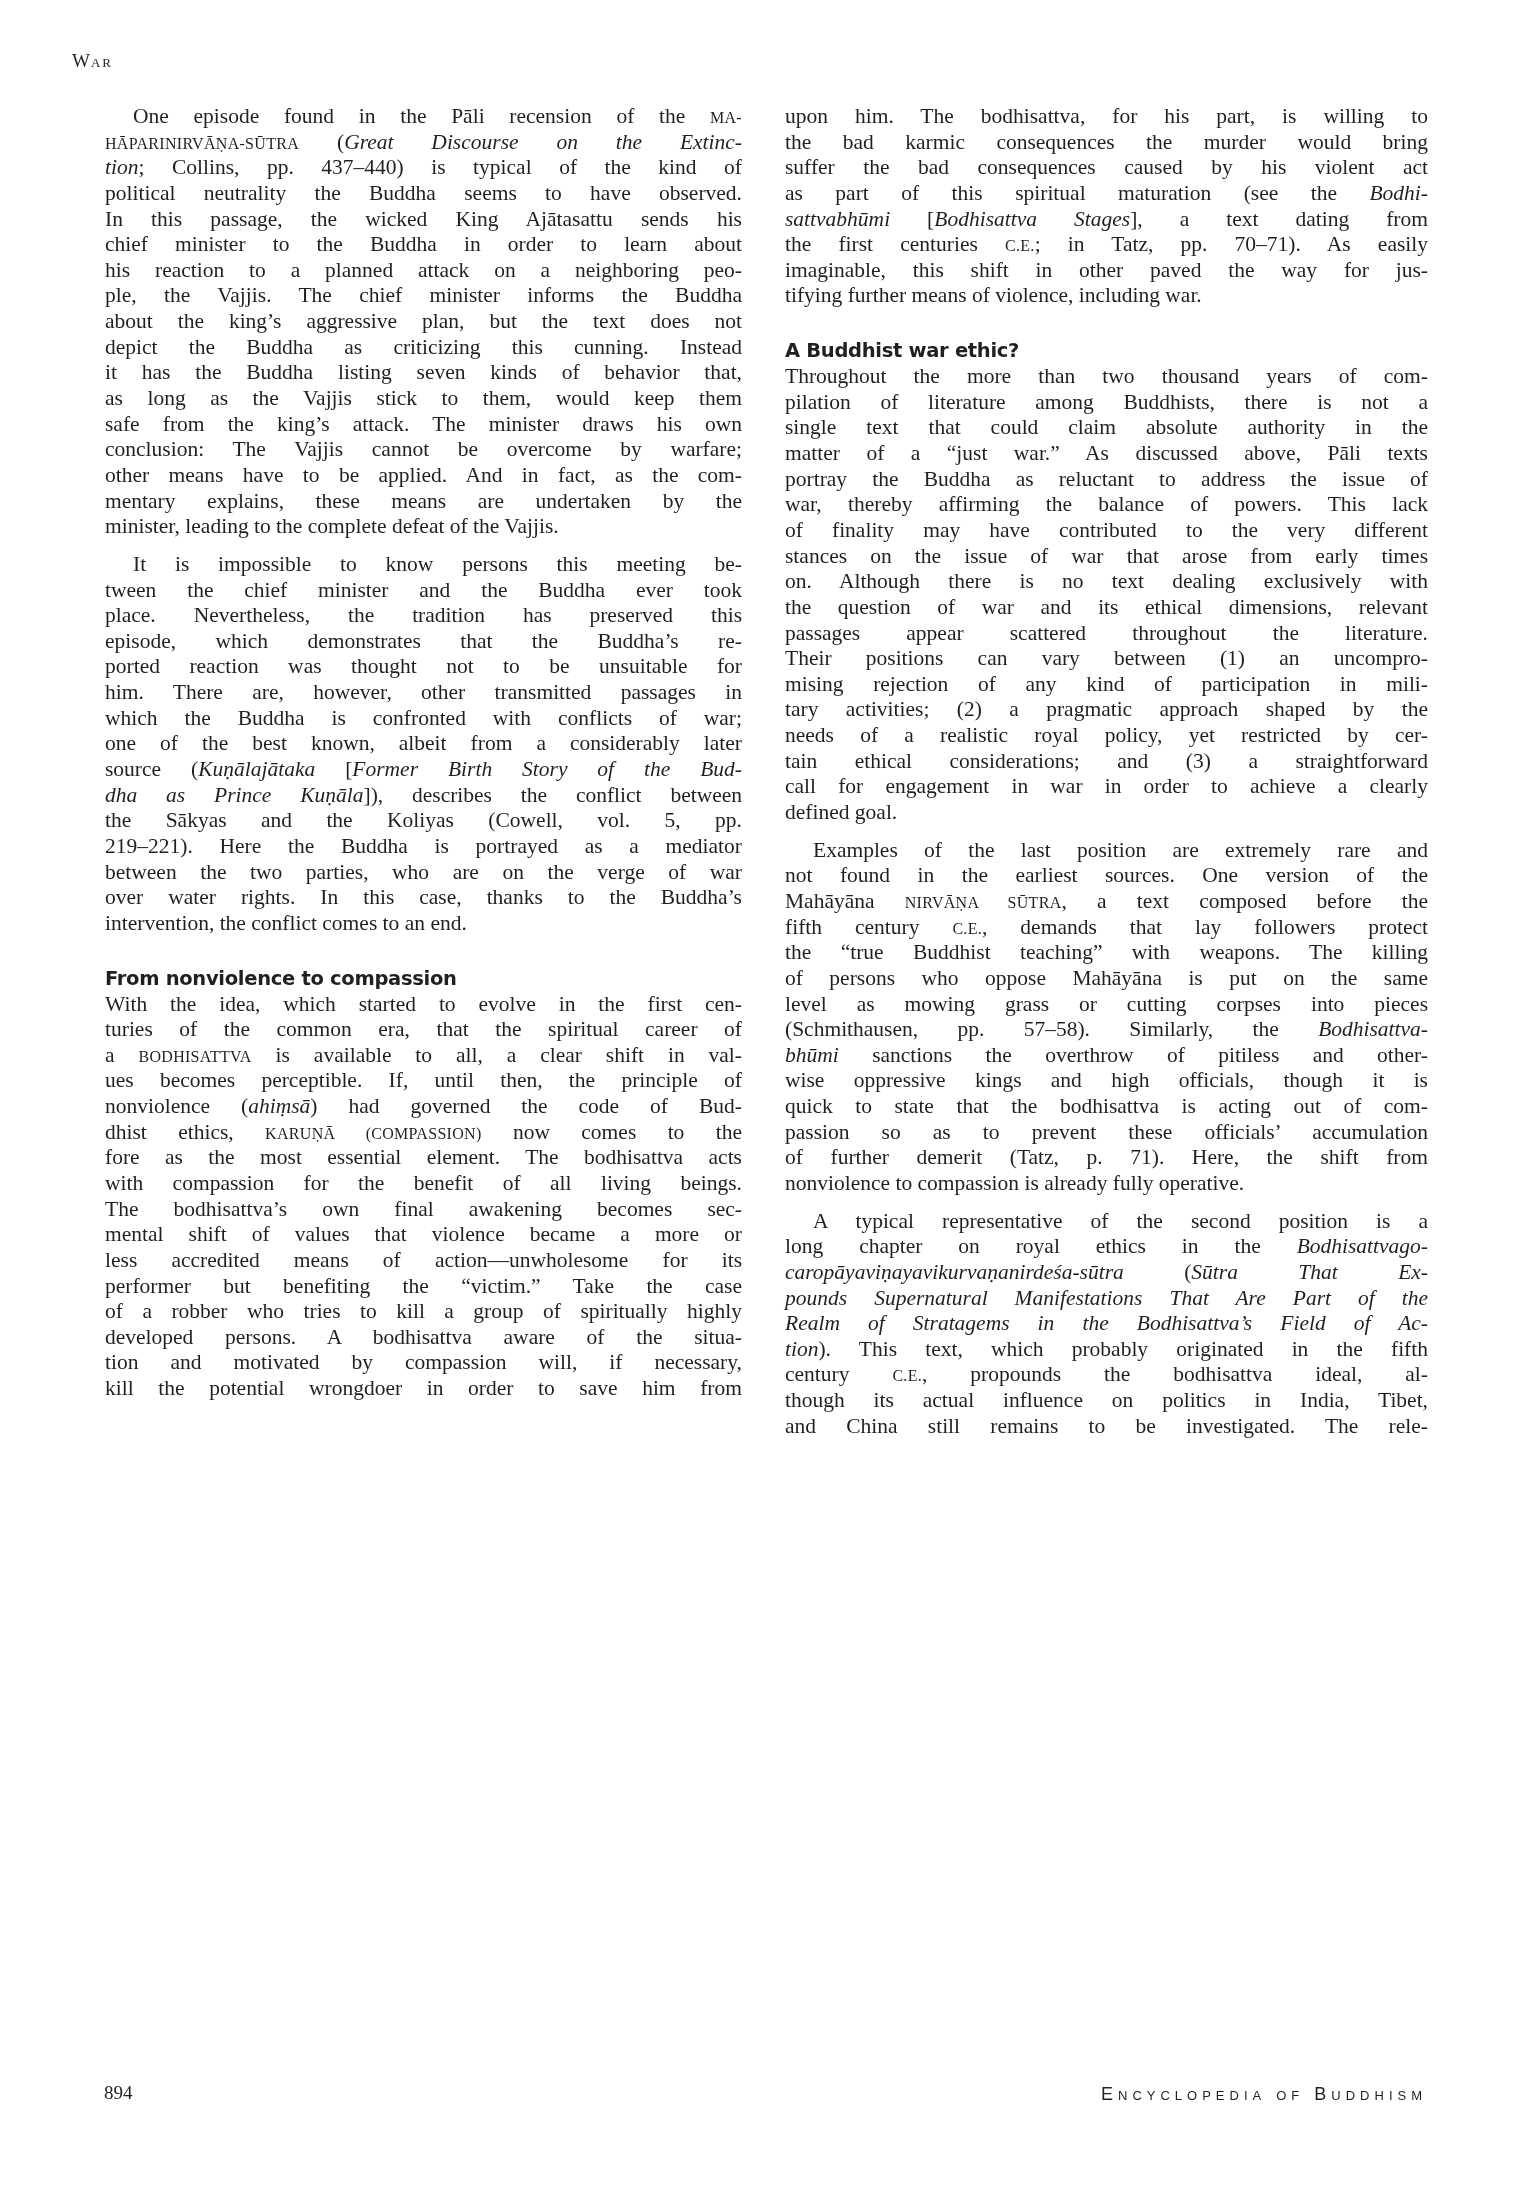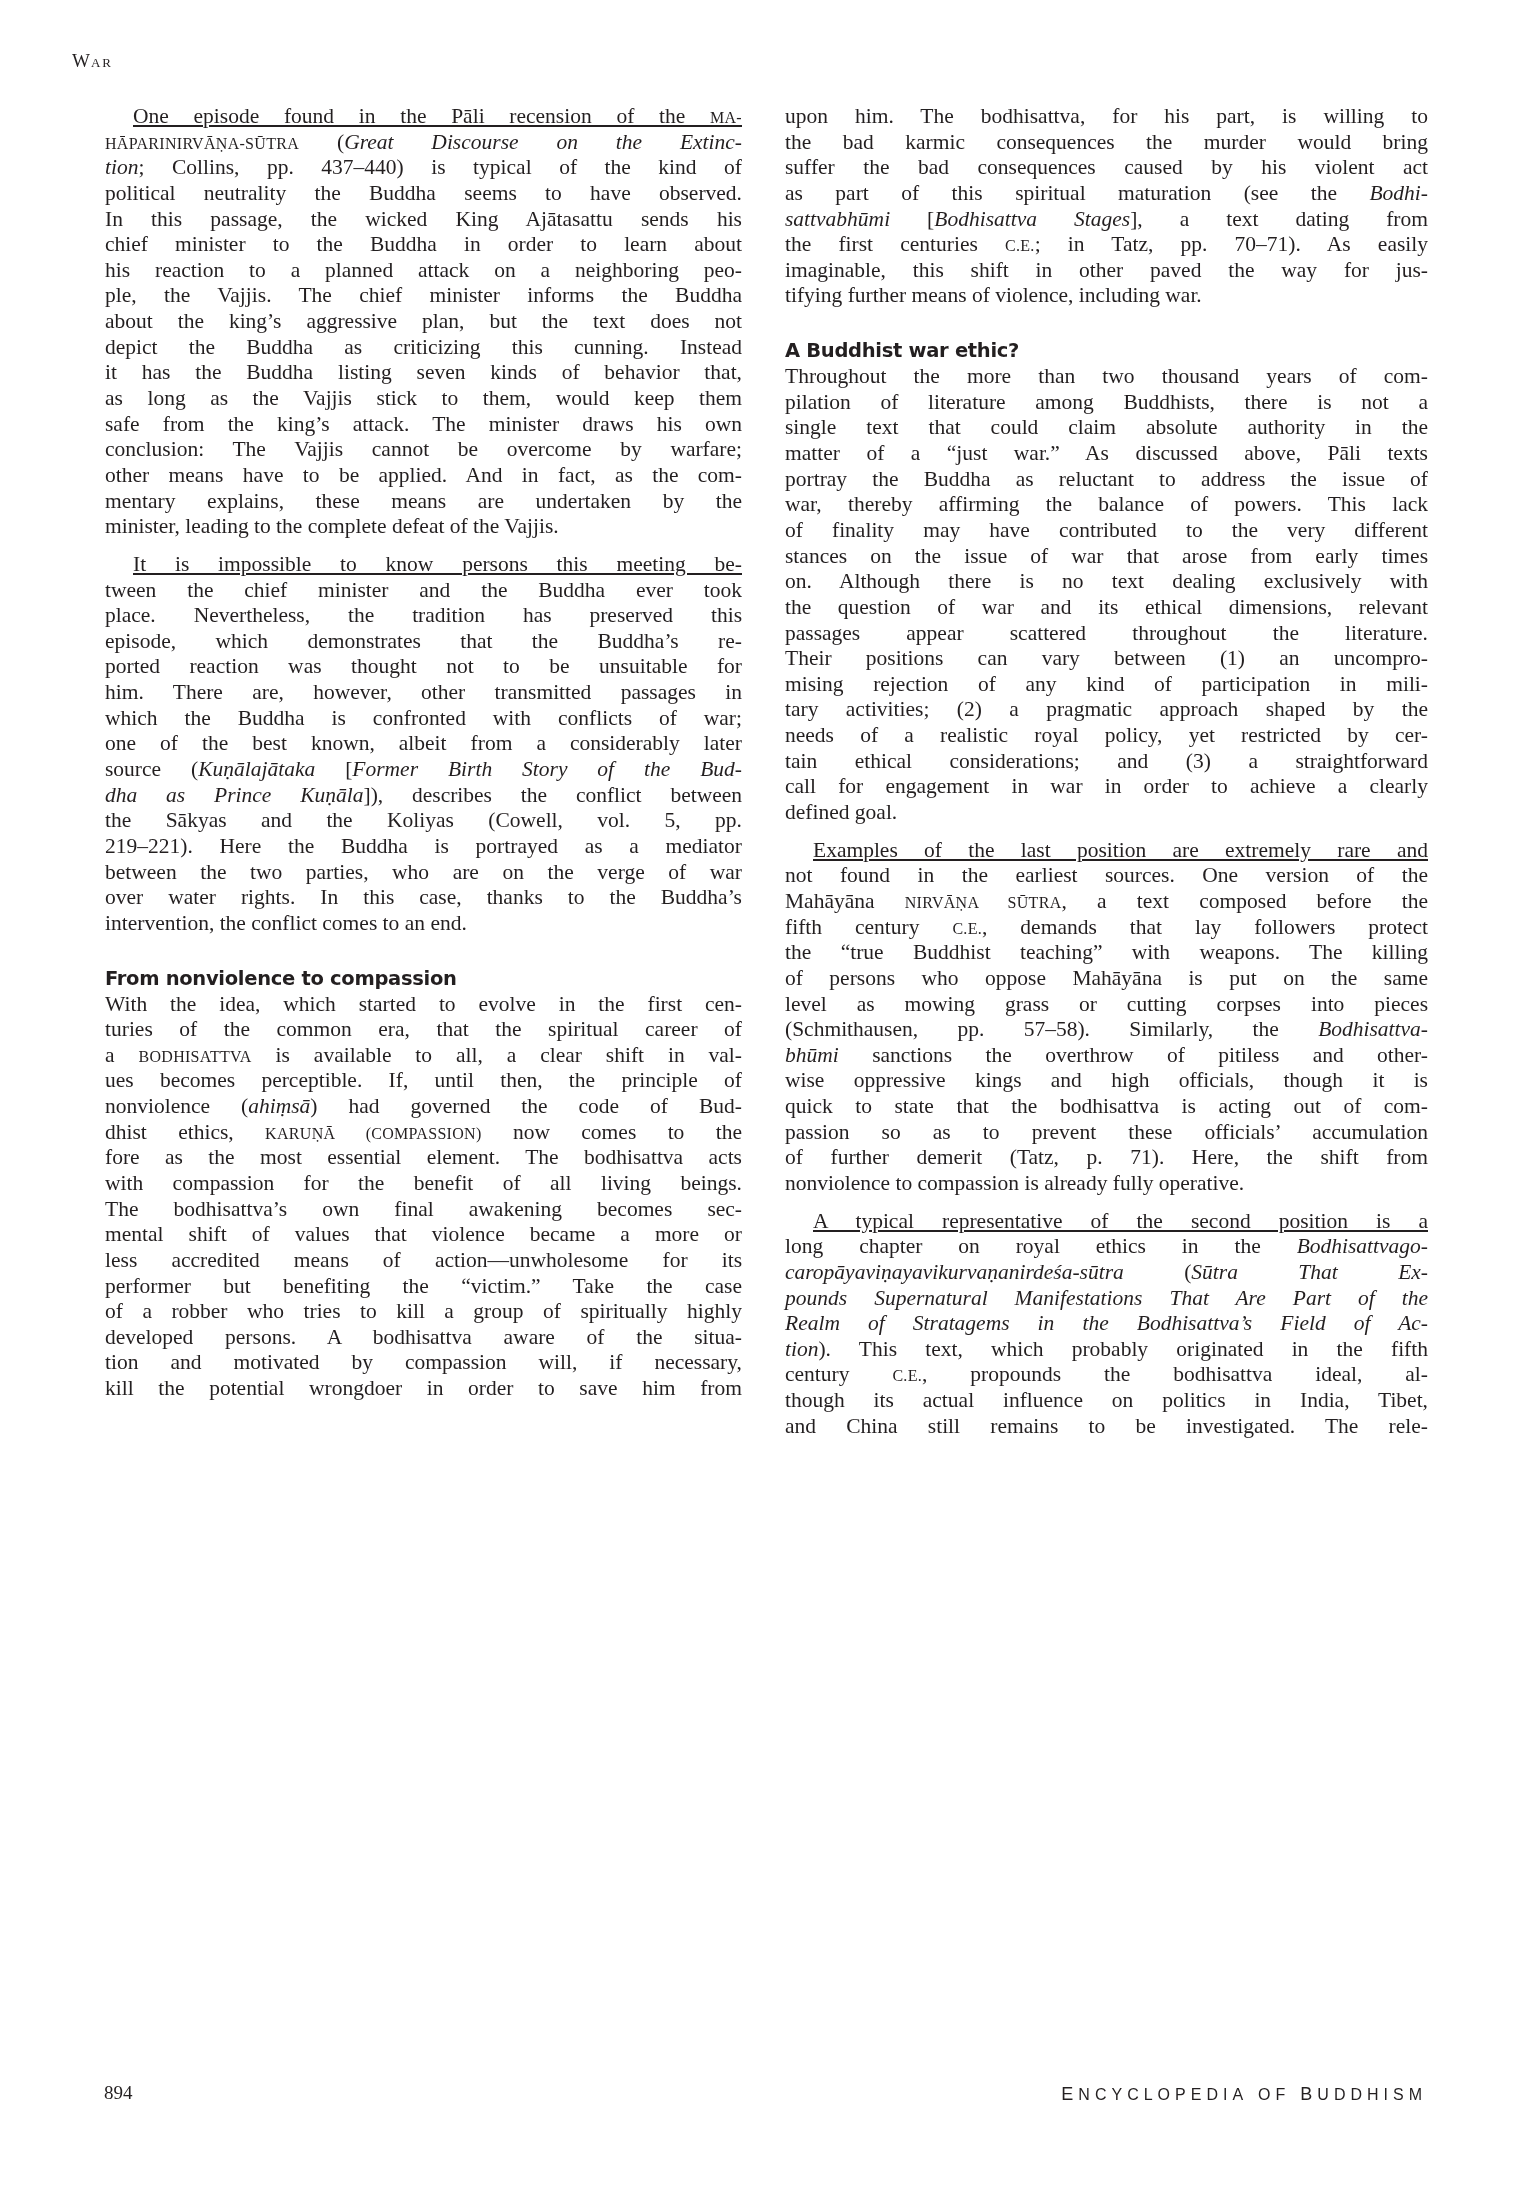--- a/index.html
+++ b/index.html
@@ -6,31 +6,31 @@
   body { width: 1522px; height: 2200px; position: relative; overflow: hidden; color: #231f20;
          font-family: "Liberation Serif", "DejaVu Serif", serif; }
   .running-head { position: absolute; left: 72px; top: 50px; font-size: 19px; letter-spacing: 1px; }
   .running-head .sc { font-size: 13px; letter-spacing: 2px; }
   .col { position: absolute; top: 104px; width: 637px; }
   .col.left { left: 105px; }
   .col.right { left: 785px; width: 643px; }
   .line { display: block; height: 25.65px; line-height: 25.65px; font-size: 21.5px;
           text-align: justify; text-align-last: justify; white-space: nowrap; overflow: visible; }
   .line.last { text-align-last: left; }
-  .line.indent { padding-left: 28px; text-decoration: underline; }
+  .line.indent { padding-left: 28px; }
   .gap { display: block; height: 12px; }
   .gap.big { height: 28px; }
   .heading { display: block; height: 27px; line-height: 27px; font-family: "DejaVu Sans", "Liberation Sans", sans-serif;
              font-weight: bold; font-size: 19.5px; letter-spacing: -0.3px; }
   .line span.i { font-style: italic; }
   .line span.sc { font-size: 16px; letter-spacing: 0.3px; }
   .folio { position: absolute; left: 104px; top: 2082px; font-size: 19px; }
   .footer { position: absolute; right: 95px; top: 2084px; font-family: "Liberation Sans", "DejaVu Sans", sans-serif;
             font-size: 18px; letter-spacing: 5px; }
-  .footer .sc { font-size: 16px; letter-spacing: 5px; }
+  .footer .sc { font-size: 13px; letter-spacing: 5px; }
 </style>
 </head>
 <body>
 
 <div class="running-head"><span>W</span><span class="sc">AR</span></div>
 
 <div class="col left" id="colL">
     <div>
       <span class="line indent"><span>One episode found in the Pāli recension of the </span><span class="sc">MA-</span></span>
       <span class="line"><span class="sc">HĀPARINIRVĀṆA-SŪTRA</span><span> (</span><span class="i">Great Discourse on the Extinc-</span></span>

